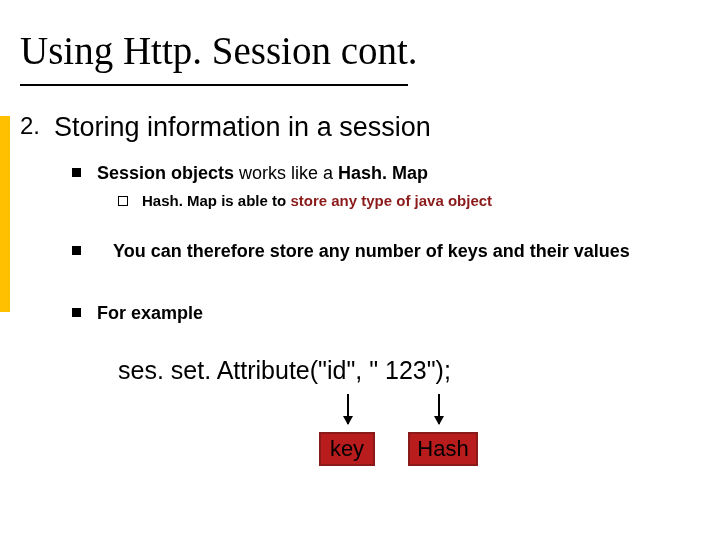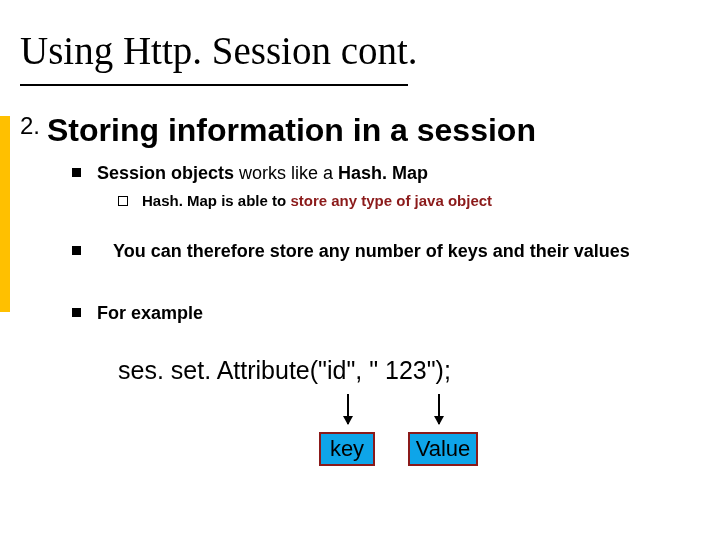--- a/index.html
+++ b/index.html
@@ -44,24 +44,23 @@
     border-top: 2px solid #000;
   }
   .num {
     position: absolute;
     left: 20px;
     top: 112px;
     font-size: 24px;
   }
   .h1 {
     position: absolute;
-    left: 47px;
+    left: 54px;
     top: 112px;
-    font-size: 32px;
-    font-weight: bold;
+    font-size: 27px;
   }
   .bullet-sq {
     width: 9px;
     height: 9px;
     background: #000;
     display: inline-block;
     flex: 0 0 9px;
     margin-top: 6px;
   }
   .bullet-open {
@@ -108,21 +107,21 @@
     bottom: -1px;
     width: 0;
     height: 0;
     border-left: 5px solid transparent;
     border-right: 5px solid transparent;
     border-top: 9px solid #000;
   }
   .box {
     position: absolute;
     border: 2px solid #8b1a1a;
-    background: #0ea5e9;
+    background: #b91c1c;
     font-size: 22px;
     text-align: center;
     display: flex;
     align-items: center;
     justify-content: center;
     box-sizing: border-box;
   }
 </style>
 </head>
 <body>
@@ -163,16 +162,16 @@
 
   <div class="code" style="left:118px; top:356px;">ses. set. Attribute("id", " 123");</div>
 
   <div class="arrow" style="left:347px; top:394px; height:30px;"></div>
   <div class="arrow" style="left:438px; top:394px; height:30px;"></div>
 
   <div class="box" style="left:319px; top:432px; width:56px; height:34px;">
     <span>key</span>
   </div>
   <div class="box" style="left:408px; top:432px; width:70px; height:34px;">
-    <span>Value</span>
+    <span>Hash</span>
   </div>
 
 </div>
 
 </body></html>

